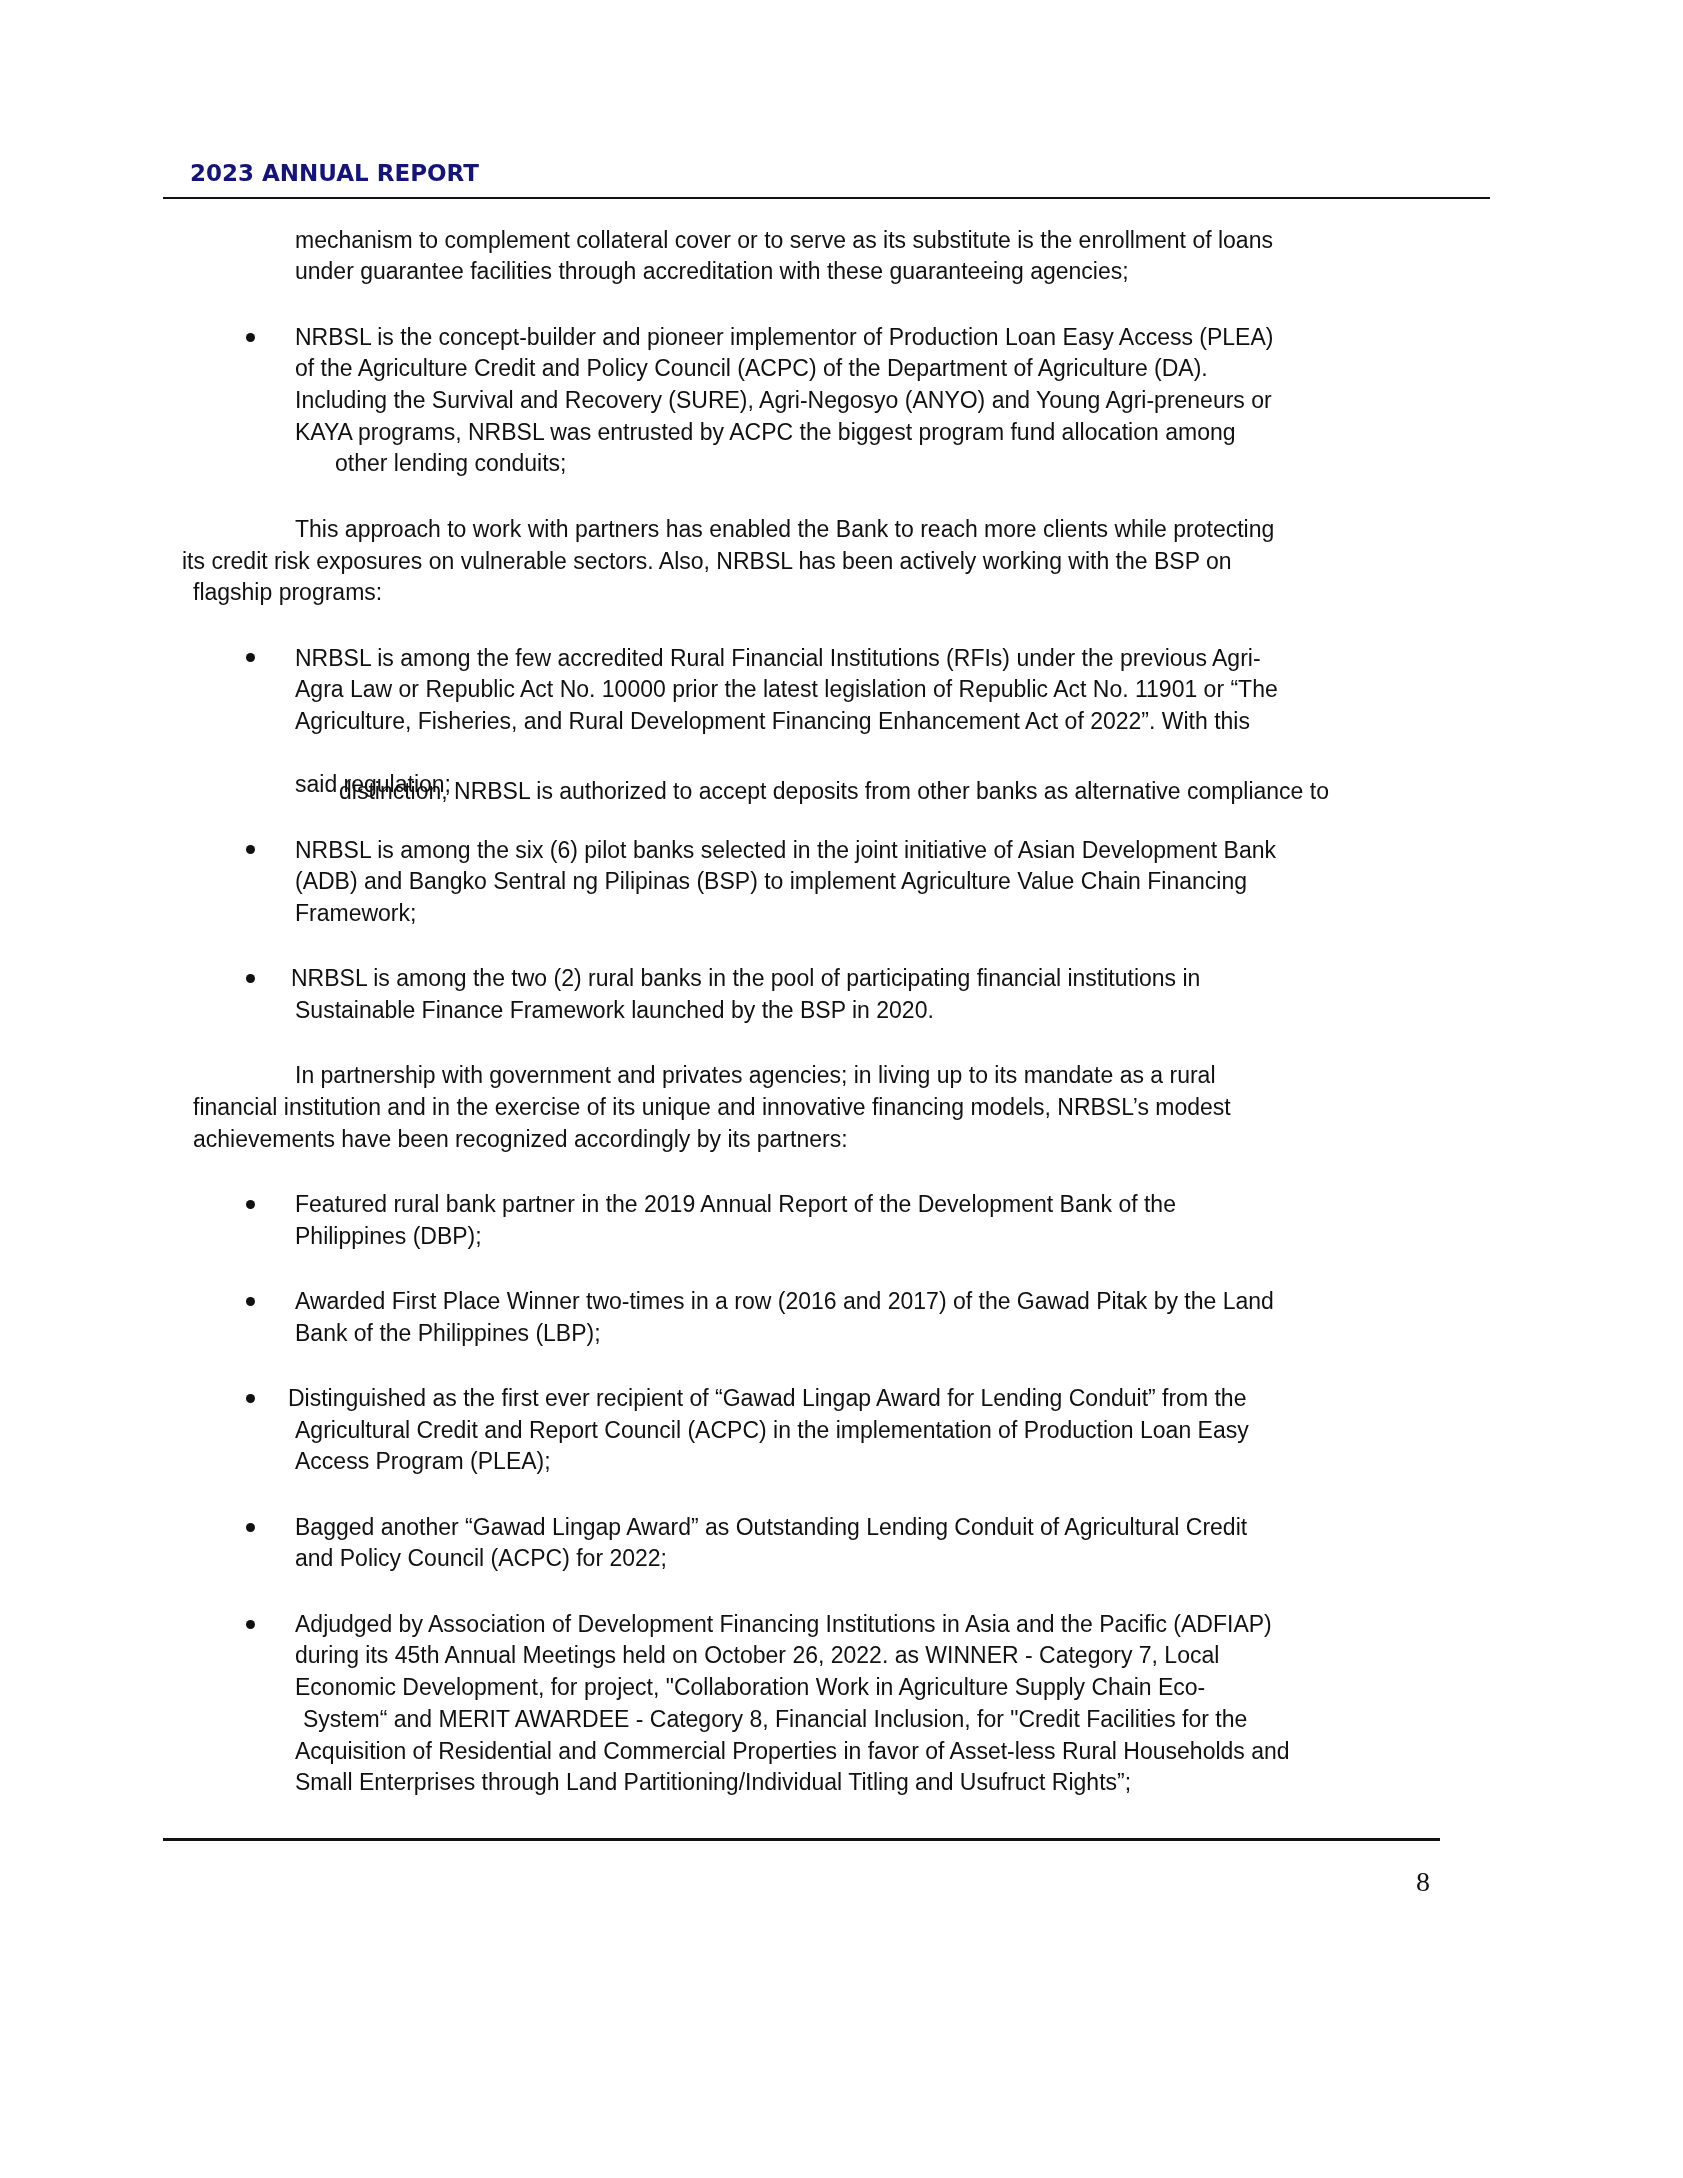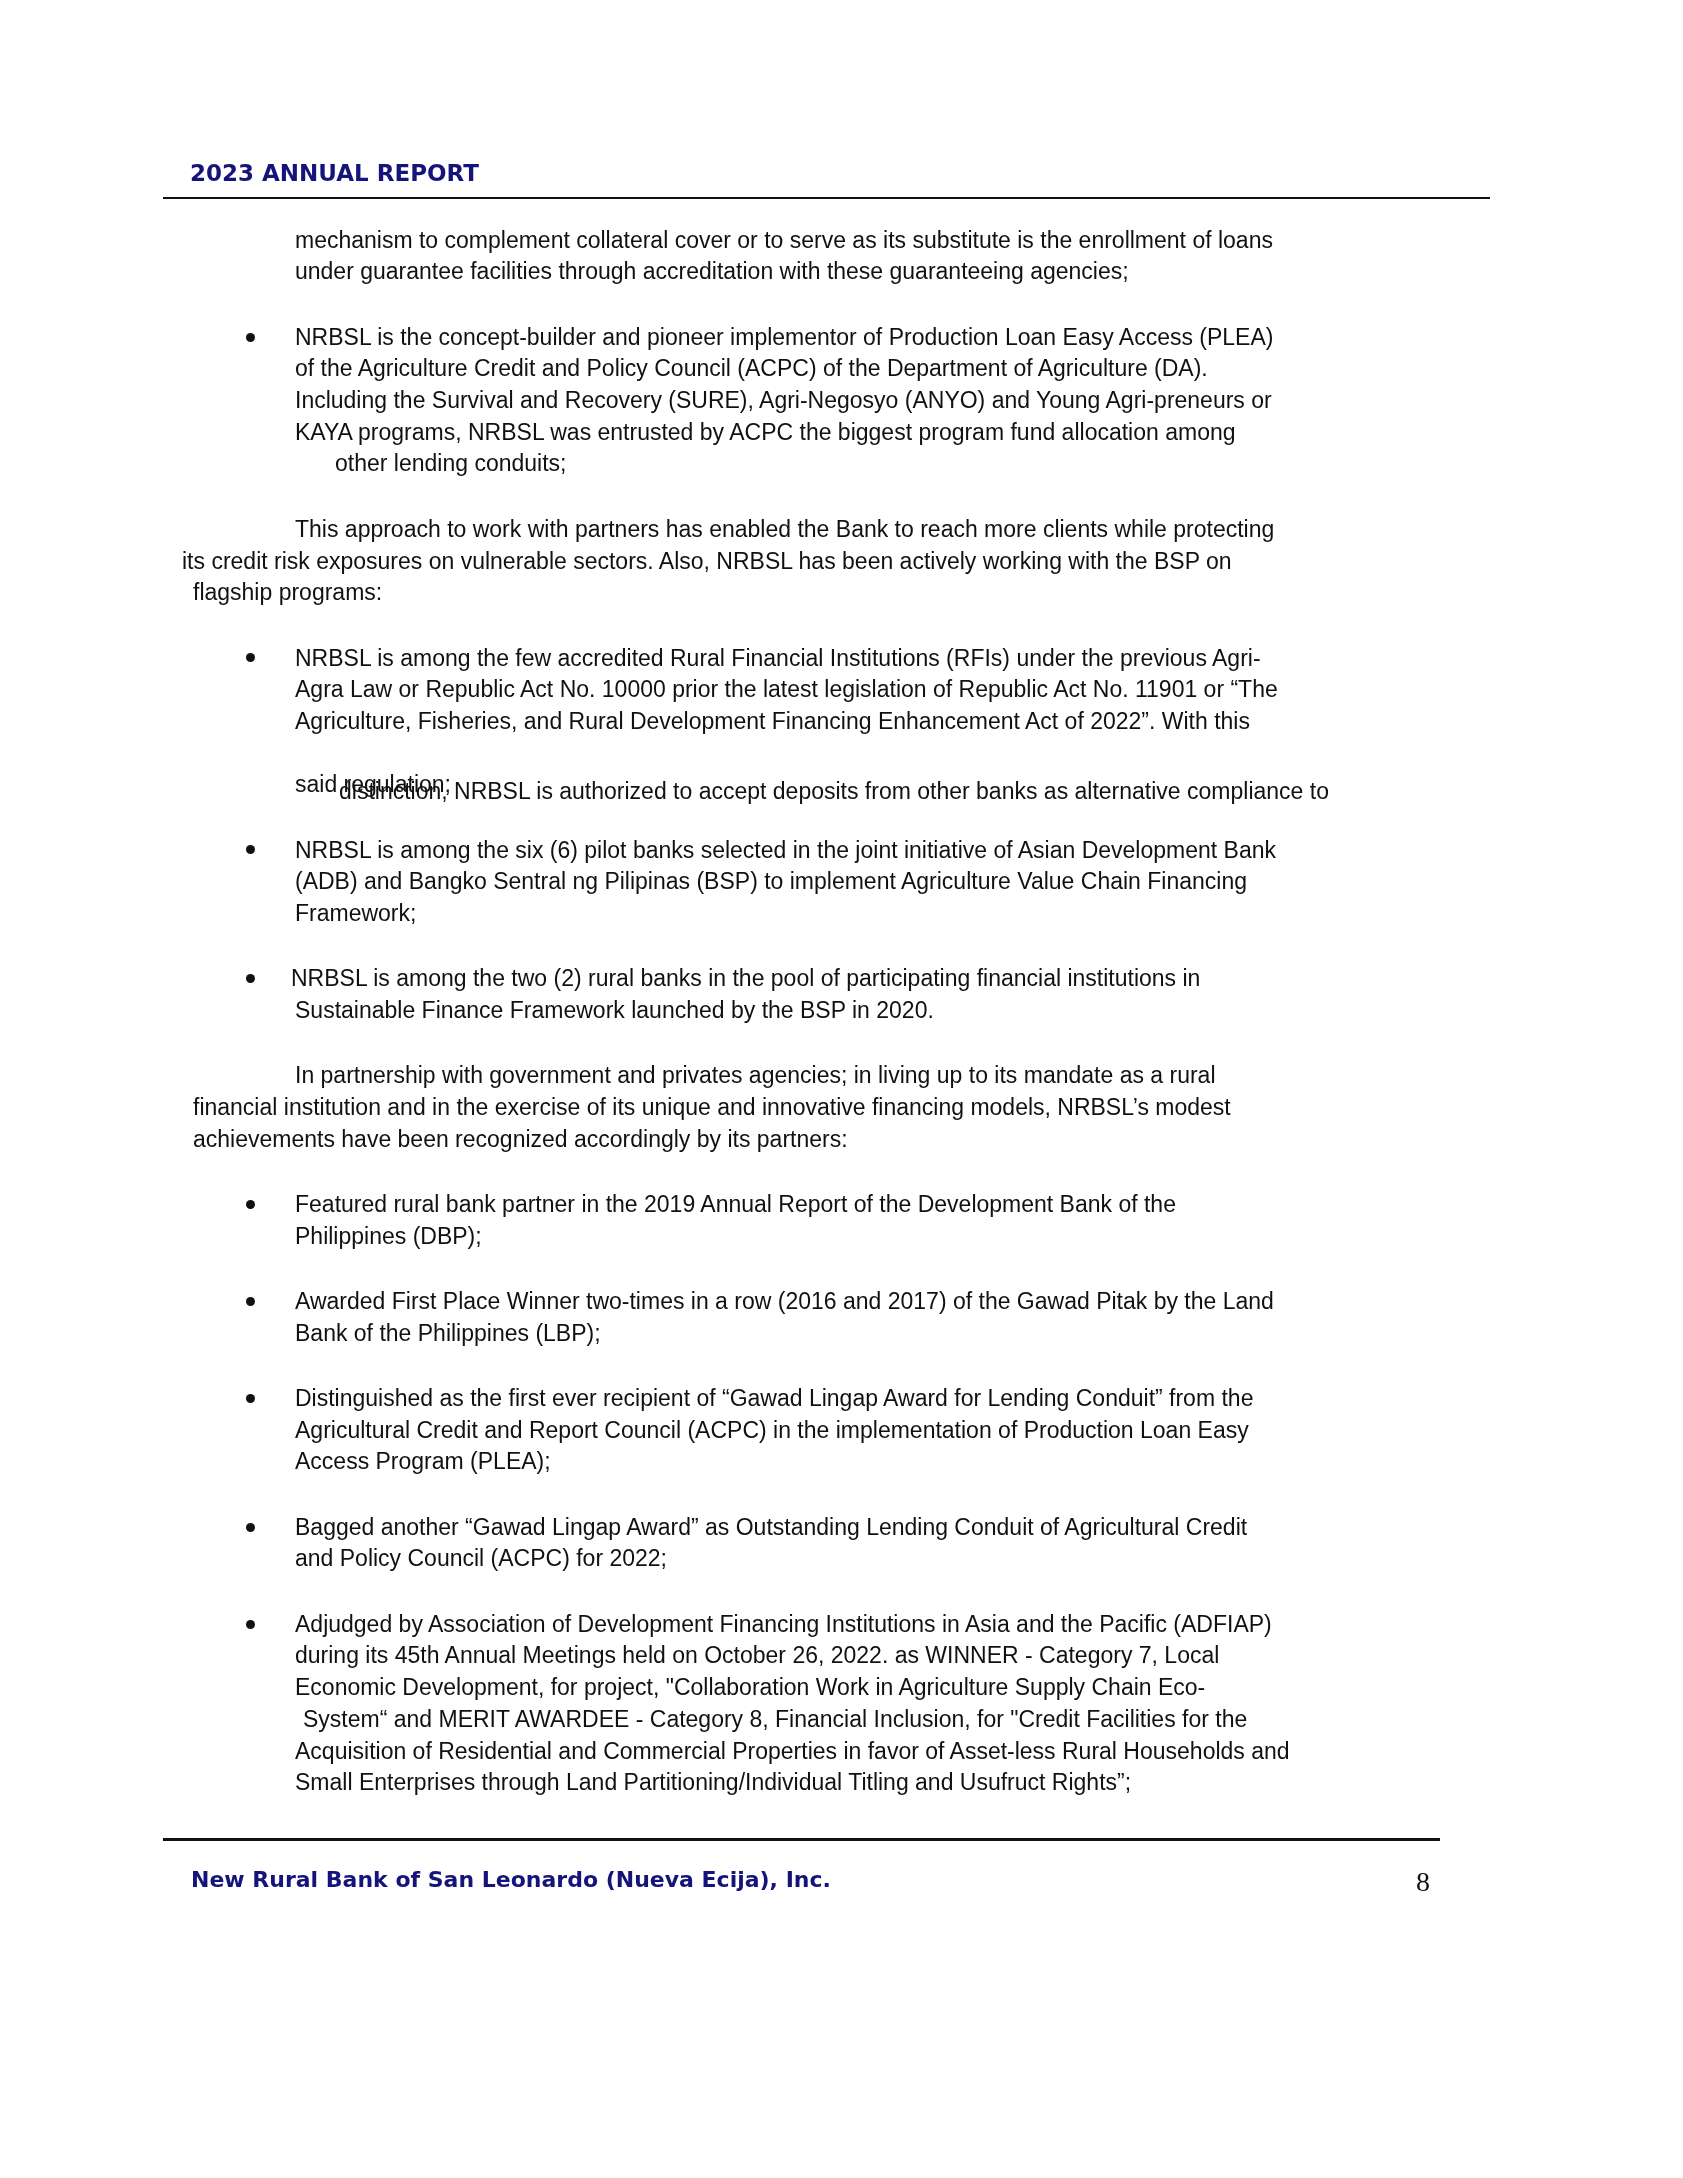--- a/index.html
+++ b/index.html
@@ -89,37 +89,36 @@
         <div class="line" style="left: 295px; width: 1189px; top: 1188px; white-space: normal; text-align: left; text-align-last: left;"><span style="white-space: nowrap;">Featured rural bank partner in the 2019 Annual Report of the Development Bank of the</span></div>
         <div class="line last" style="left: 295px; width: 1189px; top: 1220px;"><span style="white-space: nowrap;">Philippines (DBP);</span></div>
       </div>
       <div>
         <span class="bullet-dot" style="left: 246px; top: 1297px;"></span>
         <div class="line" style="left: 295px; width: 1189px; top: 1285px; white-space: normal; text-align: center; text-align-last: left;"><span style="white-space: nowrap;">Awarded First Place Winner two-times in a row (2016 and 2017) of the Gawad Pitak by the Land</span></div>
         <div class="line last" style="left: 295px; width: 1189px; top: 1317px;"><span style="white-space: nowrap;">Bank of the Philippines (LBP);</span></div>
       </div>
       <div>
         <span class="bullet-dot" style="left: 246px; top: 1394px;"></span>
-        <div class="line" style="left: 295px; width: 1189px; top: 1382px; white-space: normal; text-align: right; text-align-last: left;"><span style="white-space: nowrap;">Distinguished as the first ever recipient of “Gawad Lingap Award for Lending Conduit” from the</span></div>
+        <div class="line" style="left: 288px; width: 1189px; top: 1382px; white-space: normal; text-align: right; text-align-last: left;"><span style="white-space: nowrap;">Distinguished as the first ever recipient of “Gawad Lingap Award for Lending Conduit” from the</span></div>
         <div class="line" style="left: 295px; width: 1189px; top: 1414px; white-space: normal; text-align: left; text-align-last: left;"><span style="white-space: nowrap;">Agricultural Credit and Report Council (ACPC) in the implementation of Production Loan Easy</span></div>
         <div class="line last" style="left: 295px; width: 1189px; top: 1445px;"><span style="white-space: nowrap;">Access Program (PLEA);</span></div>
       </div>
       <div>
         <span class="bullet-dot" style="left: 246px; top: 1523px;"></span>
         <div class="line" style="left: 295px; width: 1189px; top: 1511px; white-space: normal; text-align: left; text-align-last: left;"><span style="white-space: nowrap;">Bagged another “Gawad Lingap Award” as Outstanding Lending Conduit of Agricultural Credit</span></div>
         <div class="line last" style="left: 295px; width: 1189px; top: 1542px;"><span style="white-space: nowrap;">and Policy Council (ACPC) for 2022;</span></div>
       </div>
       <div>
         <span class="bullet-dot" style="left: 246px; top: 1620px;"></span>
         <div class="line" style="left: 295px; width: 1189px; top: 1608px; white-space: normal; text-align: left; text-align-last: left;"><span style="white-space: nowrap;">Adjudged by Association of Development Financing Institutions in Asia and the Pacific (ADFIAP)</span></div>
         <div class="line" style="left: 295px; width: 1189px; top: 1639px; white-space: normal; text-align: left; text-align-last: left;"><span style="white-space: nowrap;">during its 45th Annual Meetings held on October 26, 2022. as WINNER - Category 7, Local</span></div>
         <div class="line" style="left: 295px; width: 1189px; top: 1671px; white-space: normal; text-align: left; text-align-last: left;"><span style="white-space: nowrap;">Economic Development, for project, "Collaboration Work in Agriculture Supply Chain Eco-</span></div>
         <div class="line" style="left: 295px; width: 1189px; top: 1703px; white-space: normal; text-align: left; text-align-last: left;"><span style="white-space: nowrap; margin-left: 8px;">System“ and MERIT AWARDEE - Category 8, Financial Inclusion, for "Credit Facilities for the</span></div>
         <div class="line" style="left: 295px; width: 1189px; top: 1735px; white-space: normal; text-align: left; text-align-last: left;"><span style="white-space: nowrap;">Acquisition of Residential and Commercial Properties in favor of Asset-less Rural Households and</span></div>
         <div class="line last" style="left: 295px; width: 1189px; top: 1766px;"><span style="white-space: nowrap;">Small Enterprises through Land Partitioning/Individual Titling and Usufruct Rights”;</span></div>
       </div>
     </div>
 
   <div class="footer-rule"></div>
-  <div class="footer-org">New Rural Bank of San Leonardo (Nueva Ecija), Inc.</div>
   <div class="page-number">8</div>
 </div>
 
 
 </body></html>

